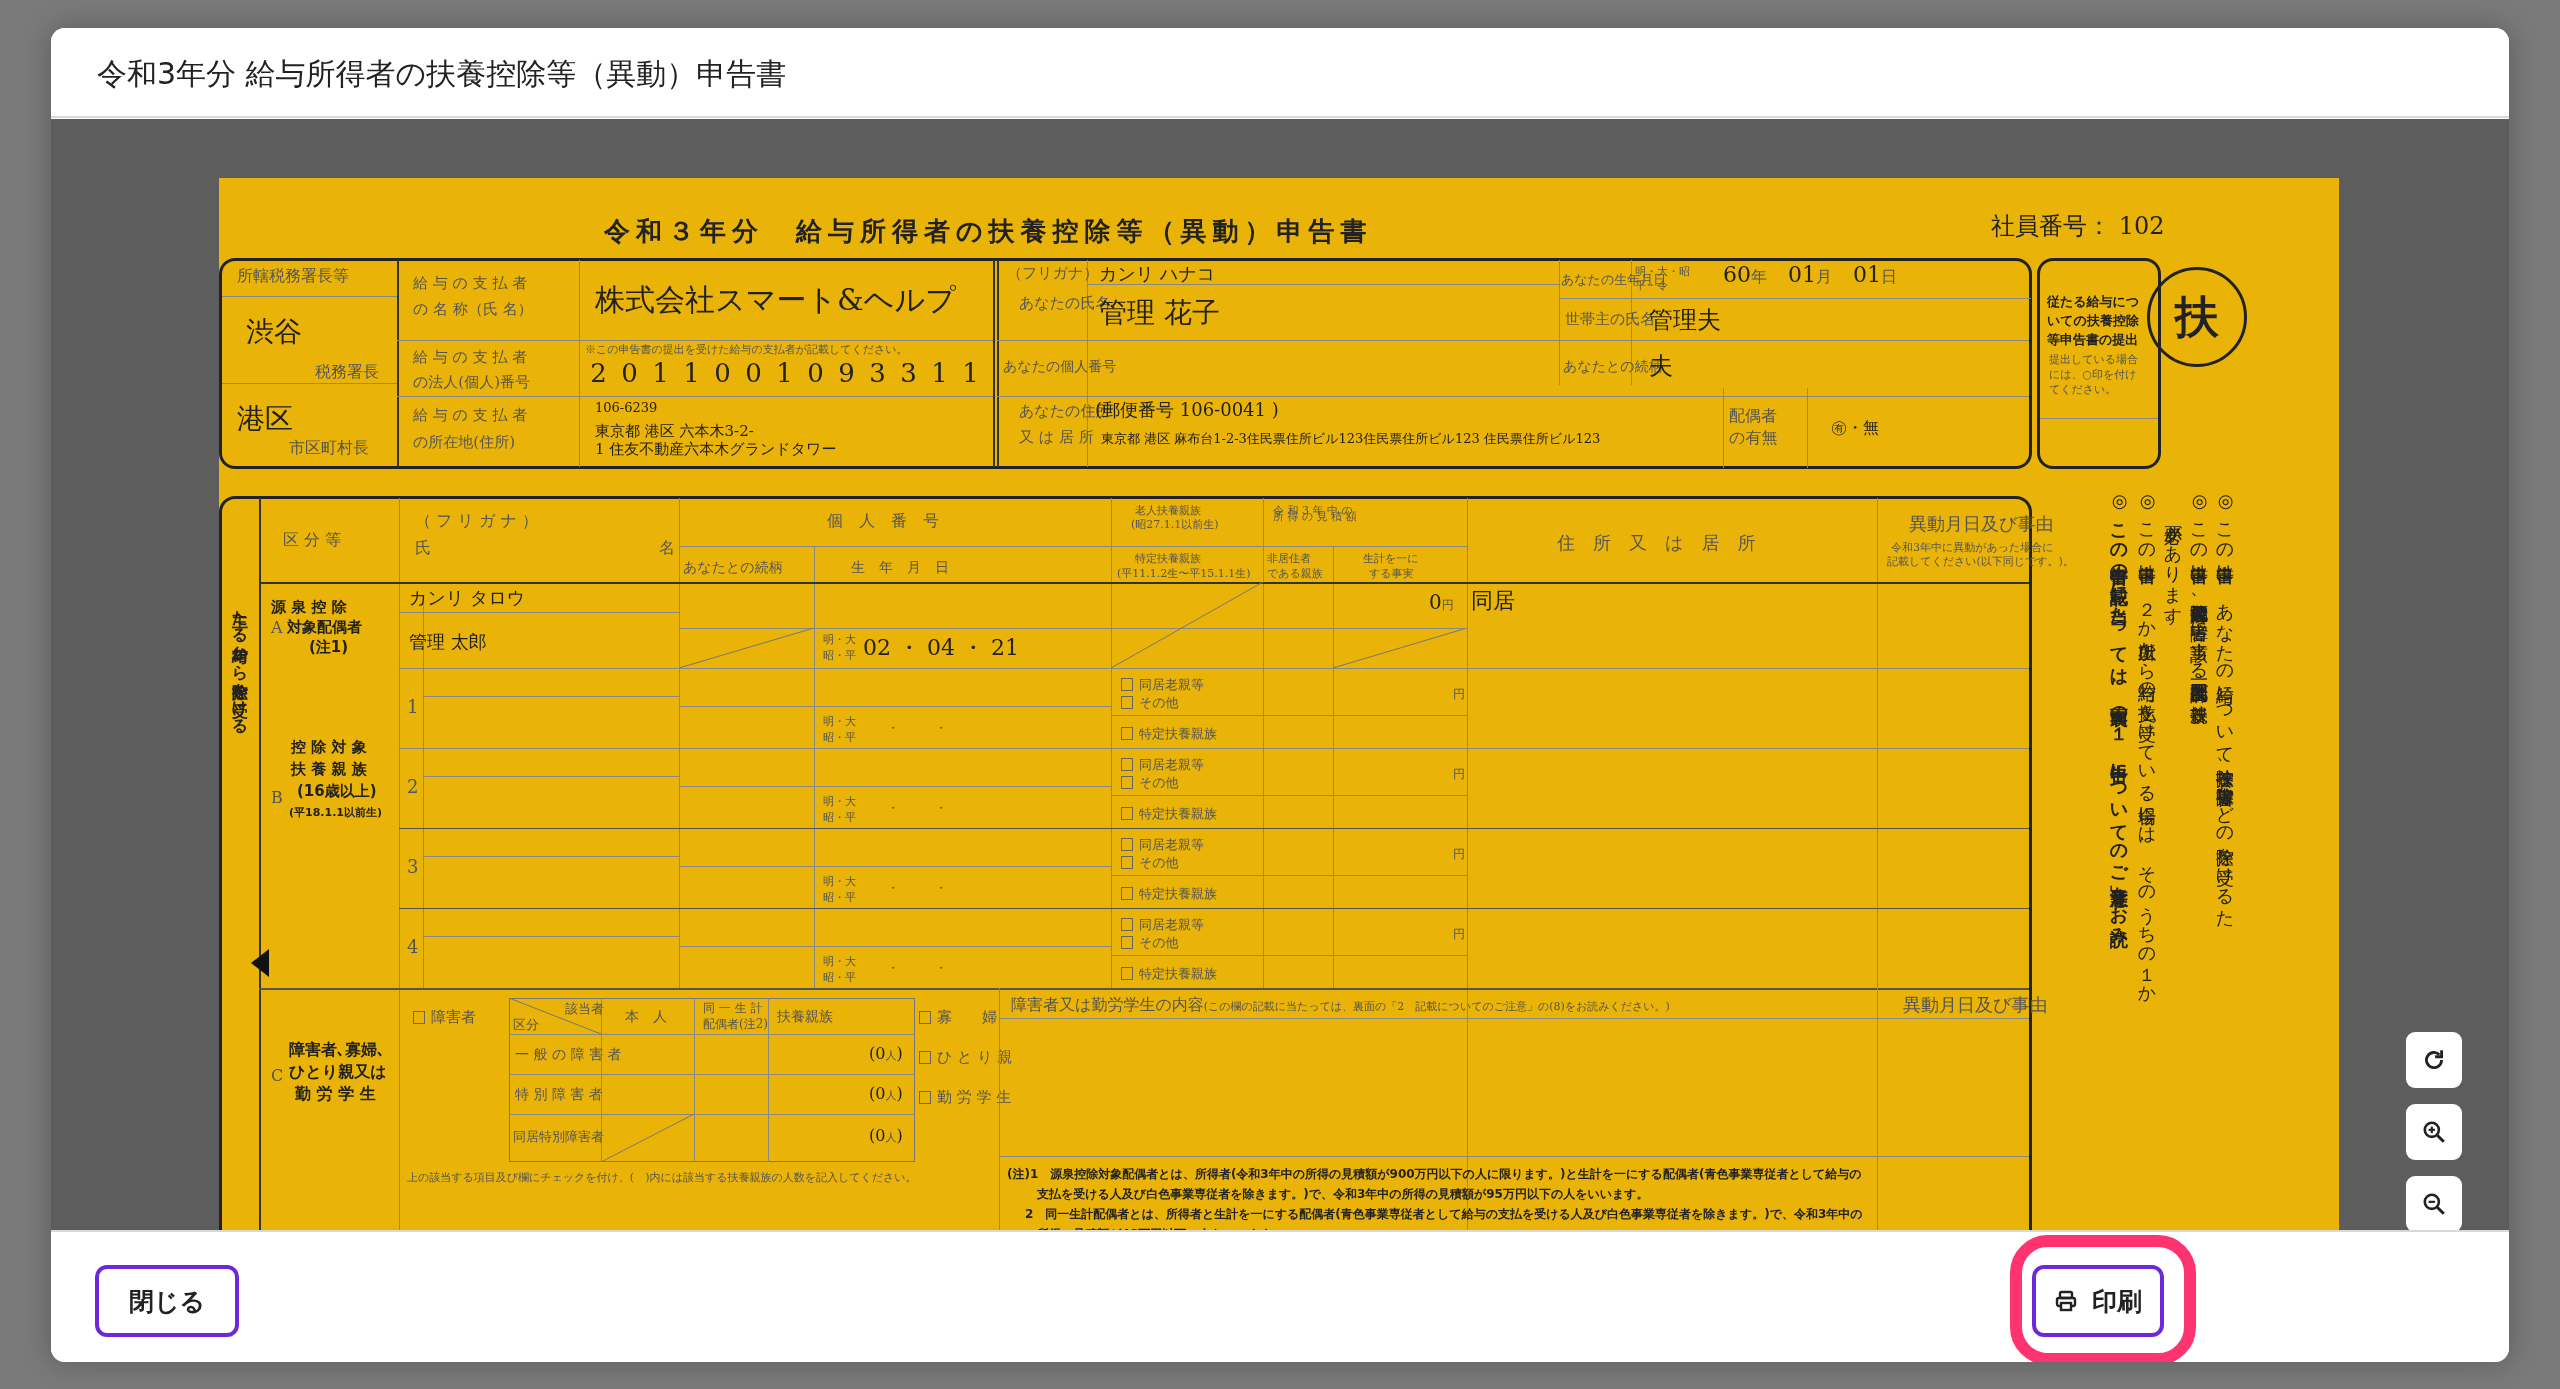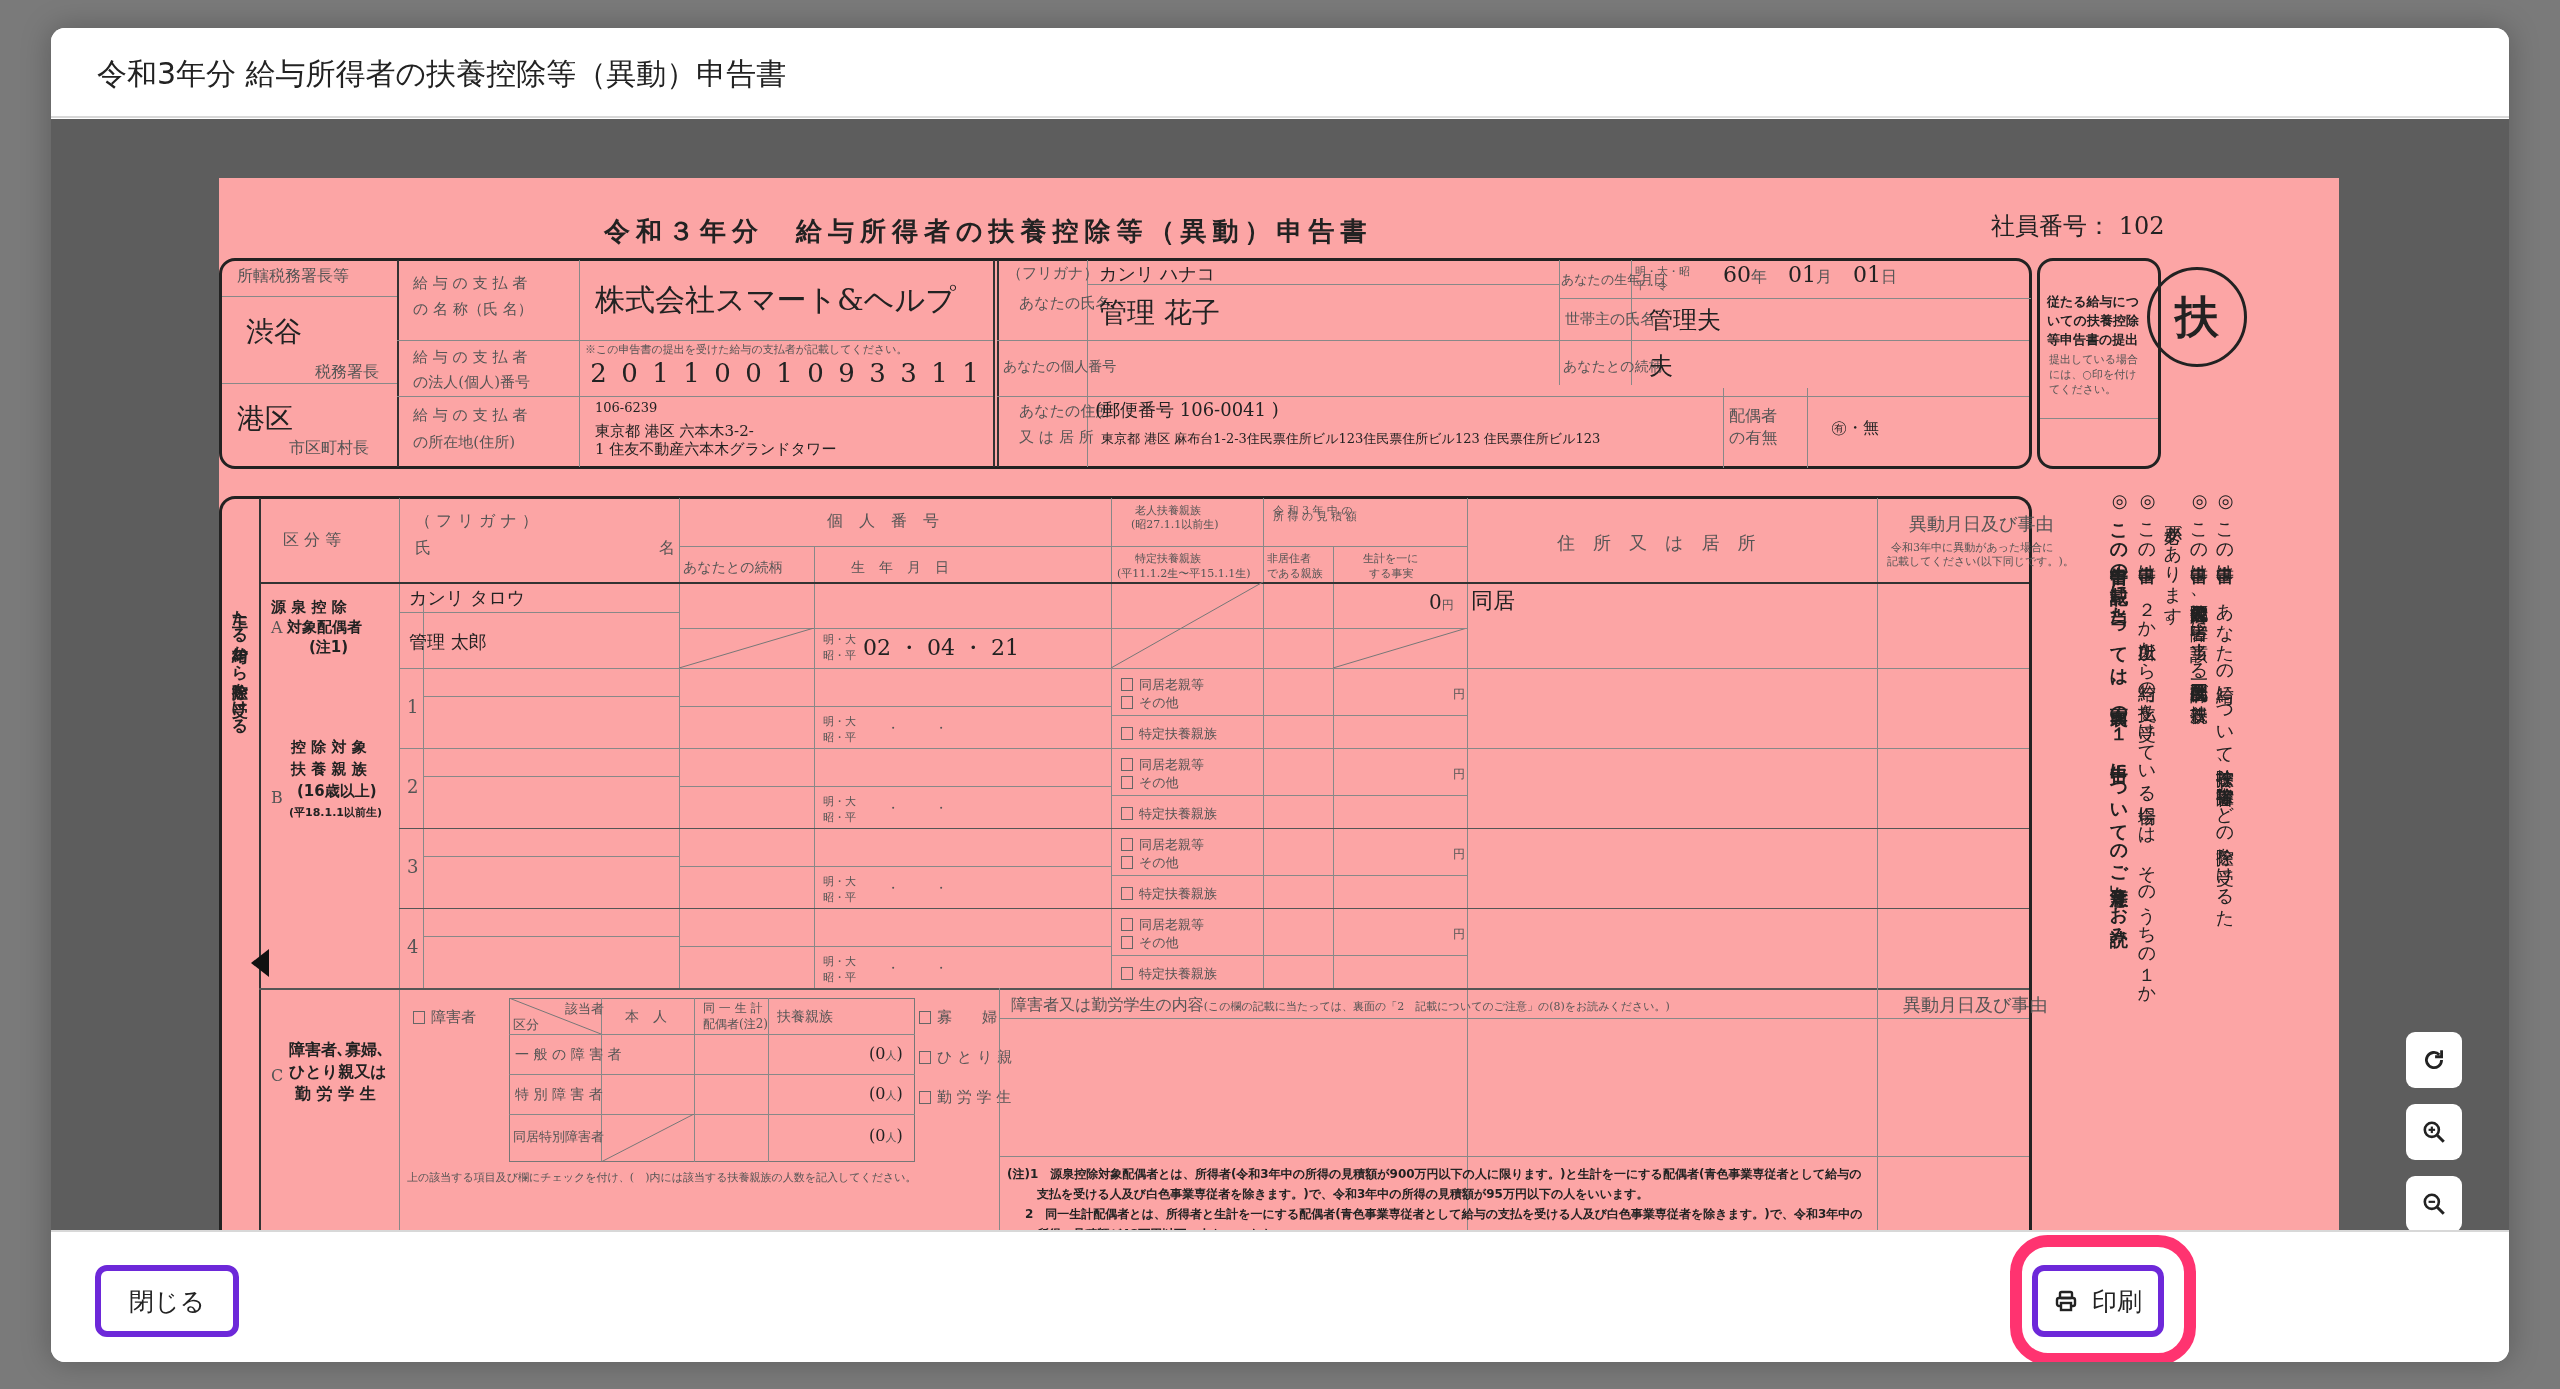--- a/index.html
+++ b/index.html
@@ -2,24 +2,24 @@
 <html><head>
 <meta charset="utf-8">
 <style>
 *{box-sizing:border-box;margin:0;padding:0}
 html,body{width:2560px;height:1389px;overflow:hidden;background:#7a7a7a;font-family:"DejaVu Sans",sans-serif;color:#222}
 .modal{position:absolute;left:51px;top:28px;width:2458px;height:1334px;background:#fff;border-radius:14px;overflow:hidden;box-shadow:0 0 30px rgba(0,0,0,.25)}
 .mhead{position:absolute;left:0;top:0;width:100%;height:90px;border-bottom:2px solid #d8d8d8;background:#fff}
 .mtitle{position:absolute;left:46px;top:26px;font-size:30px;color:#222}
 .viewer{position:absolute;left:0;top:91px;width:100%;height:1111px;background:#5d5d5d;overflow:hidden}
 .mfoot{position:absolute;left:0;top:1202px;width:100%;height:132px;border-top:2px solid #d8d8d8;background:#fff}
-.btn{position:absolute;background:#fff;border:6px solid #6d28d9;border-radius:12px;font-size:25px;font-weight:normal;color:#222;display:flex;align-items:center;justify-content:center;gap:14px;cursor:pointer}
+.btn{position:absolute;background:#fff;border:4px solid #6d28d9;border-radius:12px;font-size:25px;font-weight:bold;color:#222;display:flex;align-items:center;justify-content:center;gap:14px;cursor:pointer}
 .hl{position:absolute;border:12px solid #ff3370;border-radius:38px}
 .tool{position:absolute;width:56px;height:56px;background:#fff;border-radius:9px;display:flex;align-items:center;justify-content:center;cursor:pointer}
-.paper{position:absolute;left:168px;top:59px;width:2120px;height:1100px;background:#fca5a5;font-family:"DejaVu Serif",serif;color:#222}
+.paper{position:absolute;left:168px;top:59px;width:2120px;height:1100px;background:#eab308;font-family:"DejaVu Serif",serif;color:#222}
 .a{position:absolute;white-space:nowrap}
 .box{position:absolute;border:3px solid #222;border-radius:16px}
 .hl1{position:absolute;background:#888;height:1px}
 .vl1{position:absolute;background:#888;width:1px}
 .hd{position:absolute;background:#333;height:2px}
 .vd{position:absolute;background:#333;width:2px}
 .s11{font-size:11px}.s12{font-size:12px}.s13{font-size:13px}.s14{font-size:14px}.s15{font-size:15px}.s16{font-size:16px}.s18{font-size:18px}.s20{font-size:20px}.s22{font-size:22px}.s24{font-size:24px}.s26{font-size:26px}.s28{font-size:28px}.s30{font-size:30px}
 .b{font-weight:bold;font-family:"DejaVu Sans",sans-serif}
 .g{color:#555}
 .vert{writing-mode:vertical-rl;position:absolute;white-space:nowrap}

